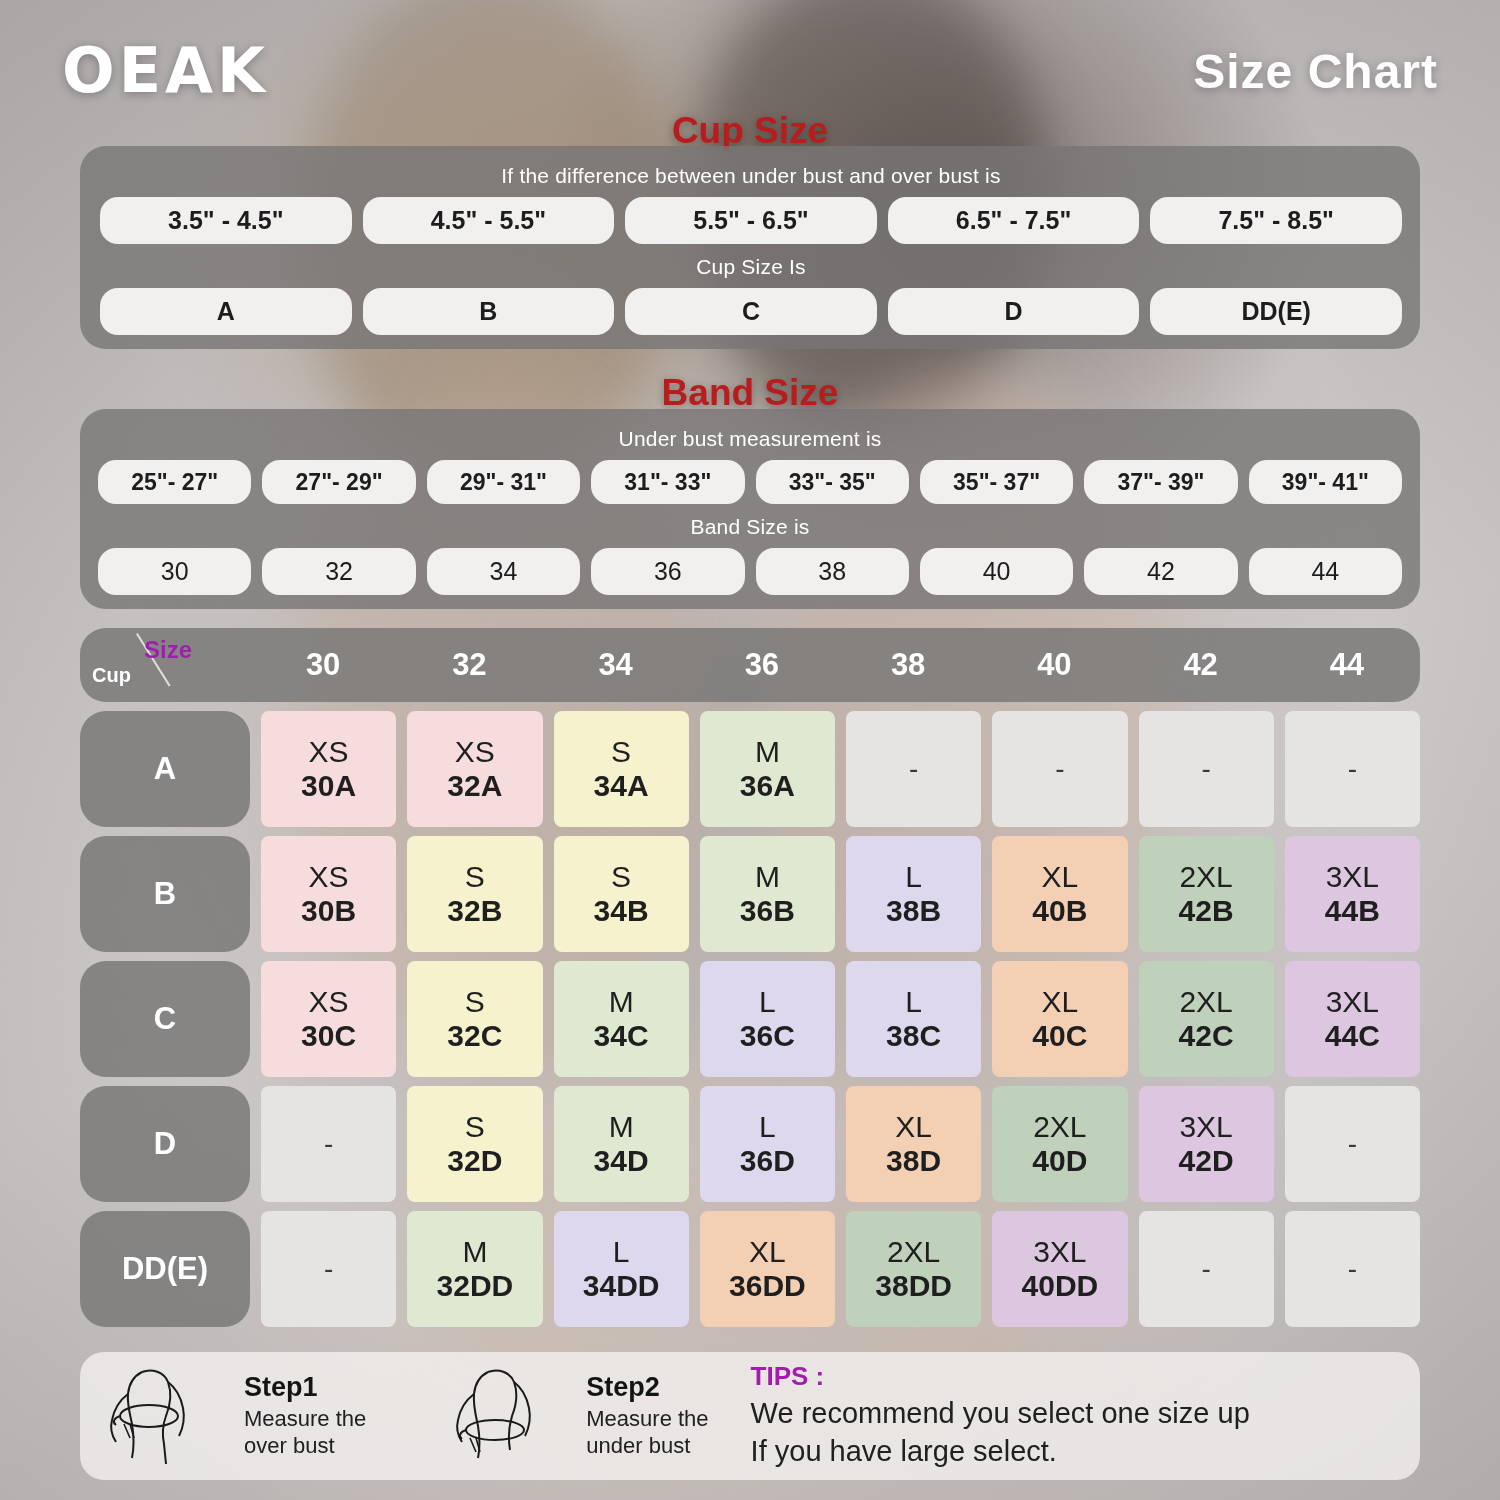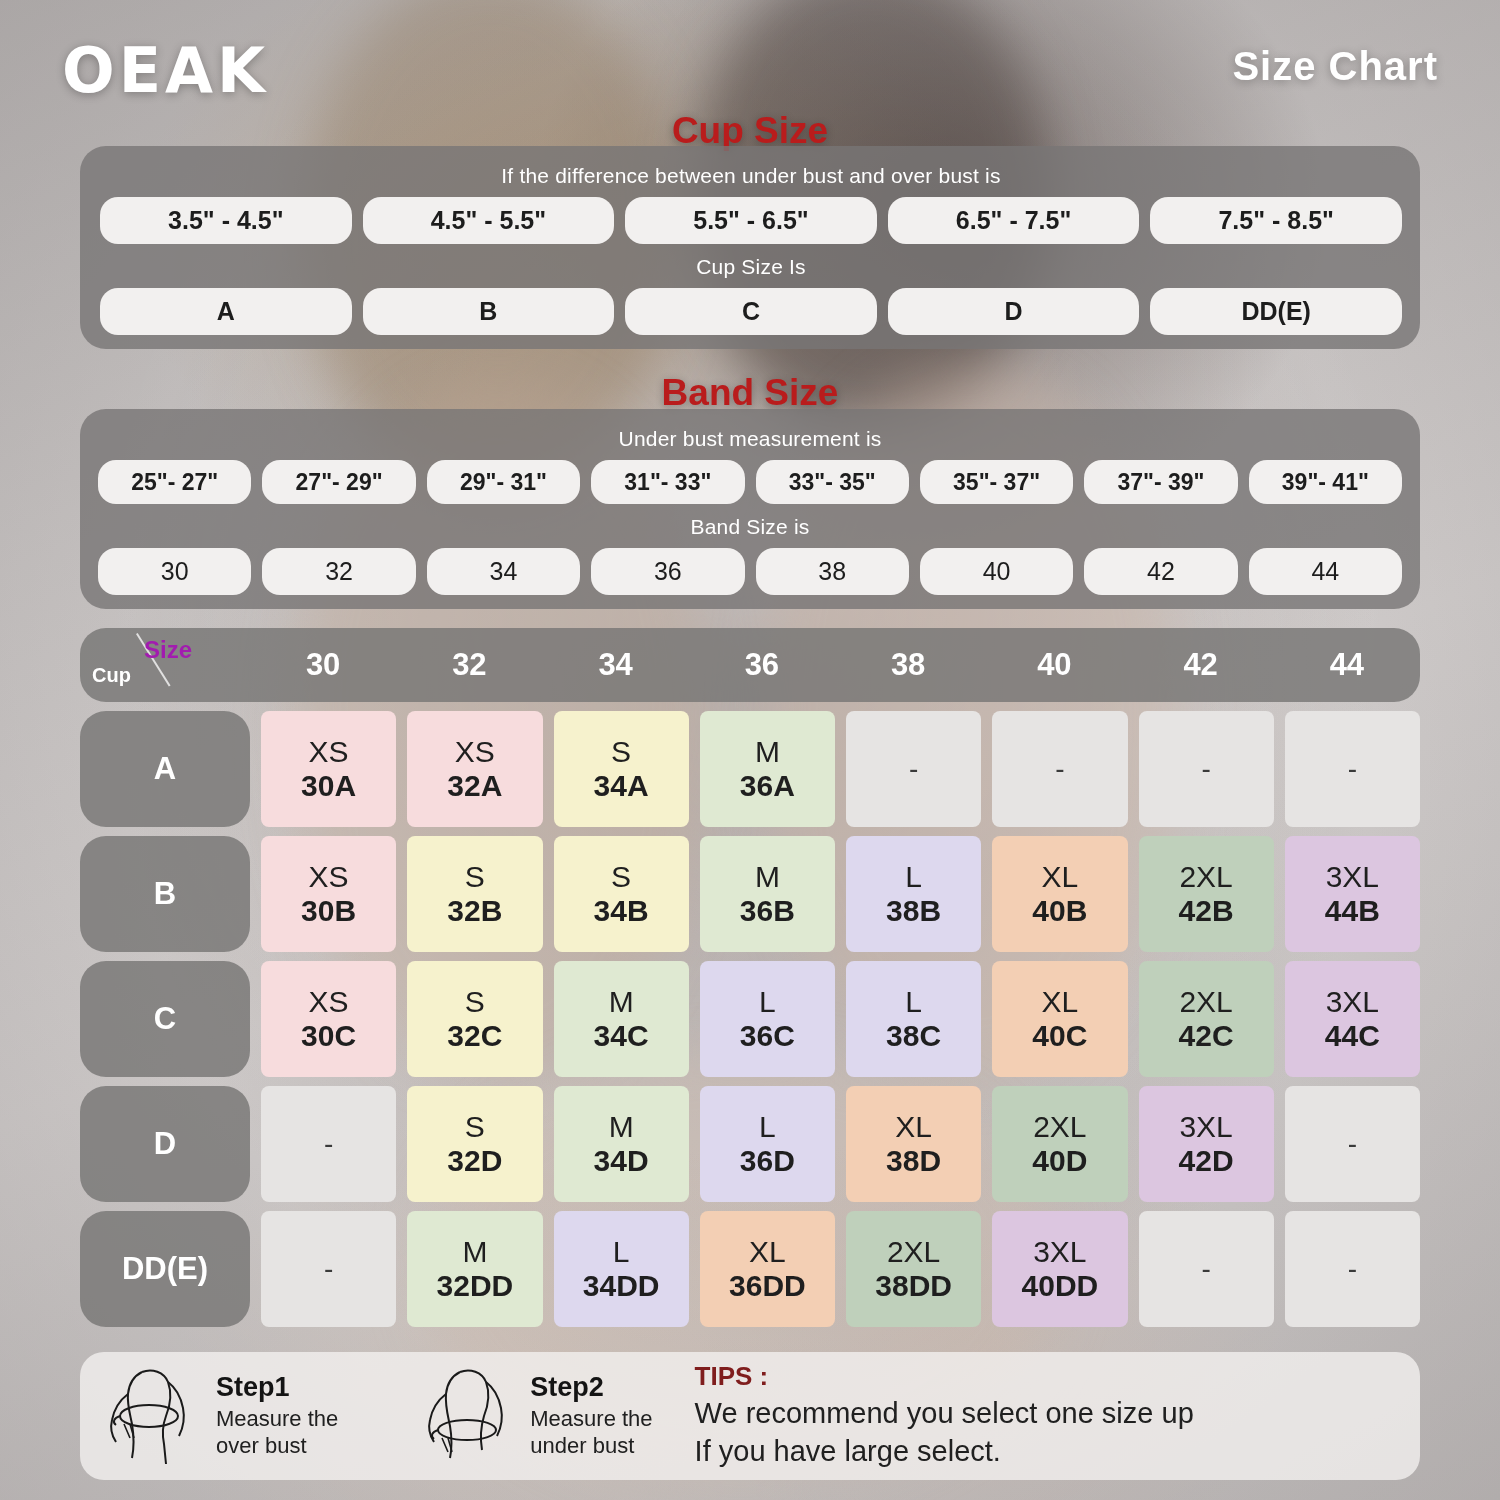--- a/index.html
+++ b/index.html
@@ -46,21 +46,21 @@
     position: absolute; left: 62px; top: 34px;
     color: #ffffff;
     font-size: 62px; font-weight: bold;
     letter-spacing: 4px;
     font-family: "DejaVu Sans", sans-serif;
     text-shadow: 0 2px 10px rgba(0,0,0,0.28);
   }
   .chart-title {
     position: absolute; right: 62px; top: 44px;
     color: #ffffff;
-    font-size: 40px; font-weight: bold;
+    font-size: 48px; font-weight: bold;
     letter-spacing: 1px;
     text-shadow: 0 2px 10px rgba(0,0,0,0.28);
   }
 
   
   .panel {
     position: absolute;
     background: rgba(120,118,117,0.80);
     border-radius: 26px;
     padding: 14px 18px;
@@ -170,25 +170,25 @@
   
   .footer {
     position: absolute;
     left: 80px; top: 1352px;
     width: 1340px; height: 128px;
     background: rgba(242,240,239,0.80);
     border-radius: 24px;
     display: flex; align-items: center;
     padding: 0 22px;
   }
-  .step { display: flex; align-items: center; gap: 2px; }
+  .step { display: flex; align-items: center; gap: 30px; }
   .step-txt .t1 { font-size: 27px; font-weight: bold; color: #141414; }
   .step-txt .t2 { font-size: 22px; color: #202020; line-height: 1.22; margin-top: 3px; }
   .tips { margin-left: 42px; }
-  .tips .t1 { font-size: 26px; font-weight: bold; color: #7f1d1d; }
+  .tips .t1 { font-size: 26px; font-weight: bold; color: #a21caf; }
   .tips .t2 { font-size: 29px; color: #202020; line-height: 1.3; margin-top: 3px; }
   .sep { width: 26px; }
 </style>
 </head>
 <body>
 
 <div id="root">
 
   <div class="bg"></div>
   <div class="bg-figure fig-a"></div>

